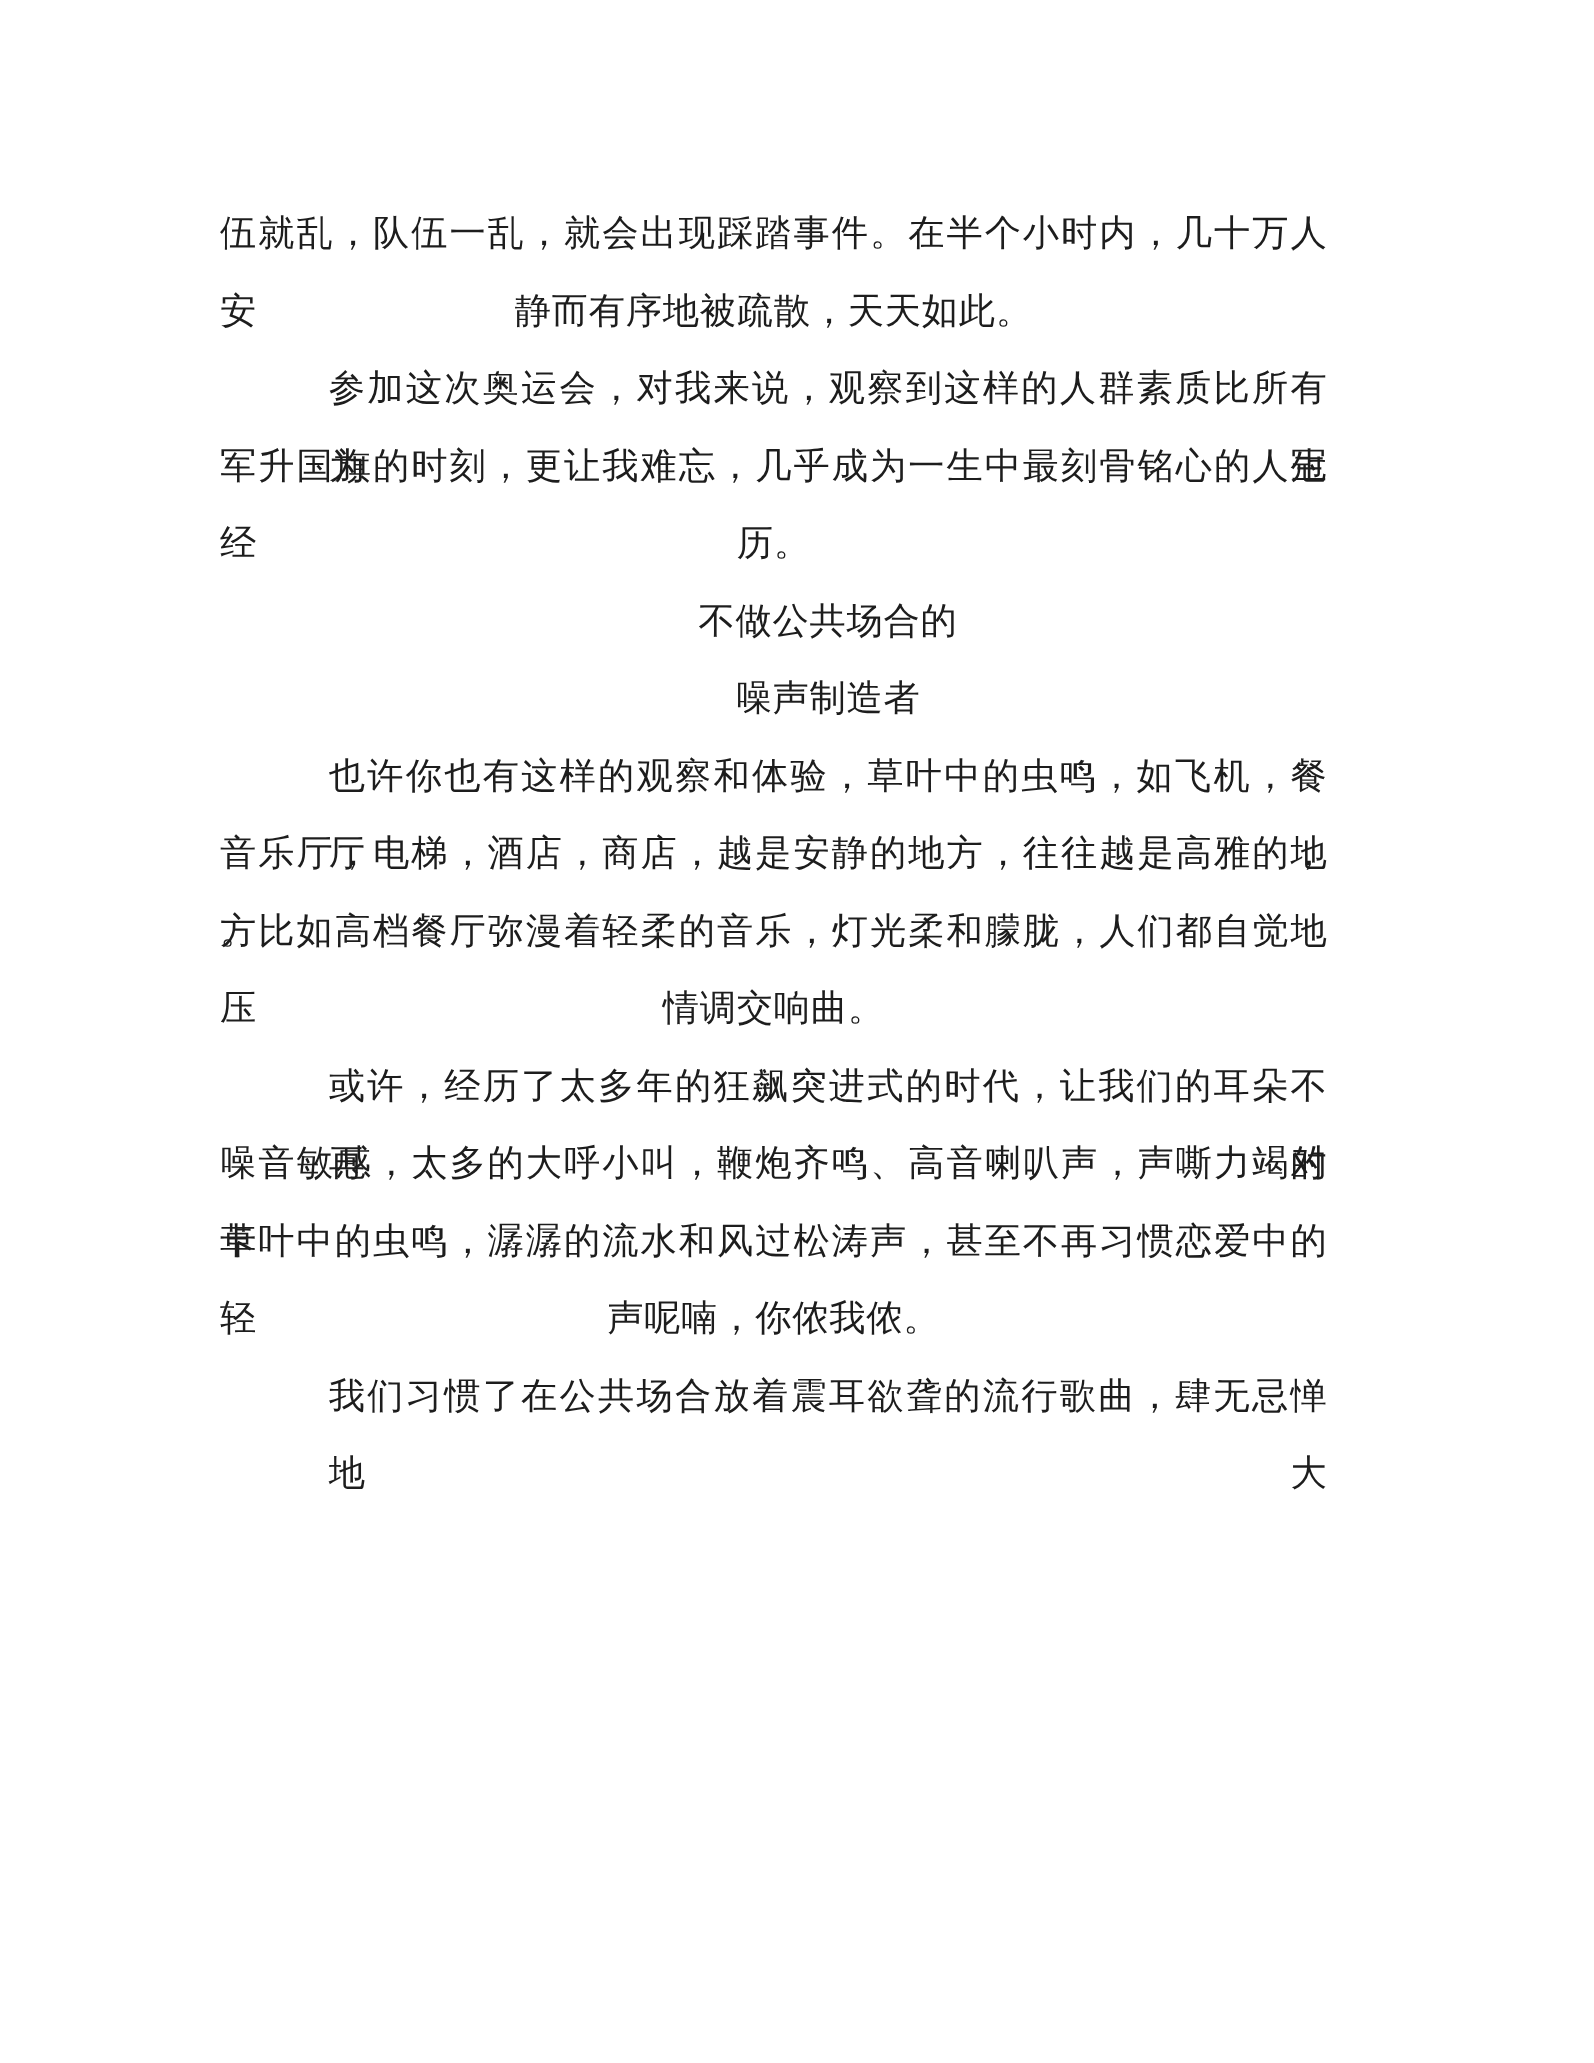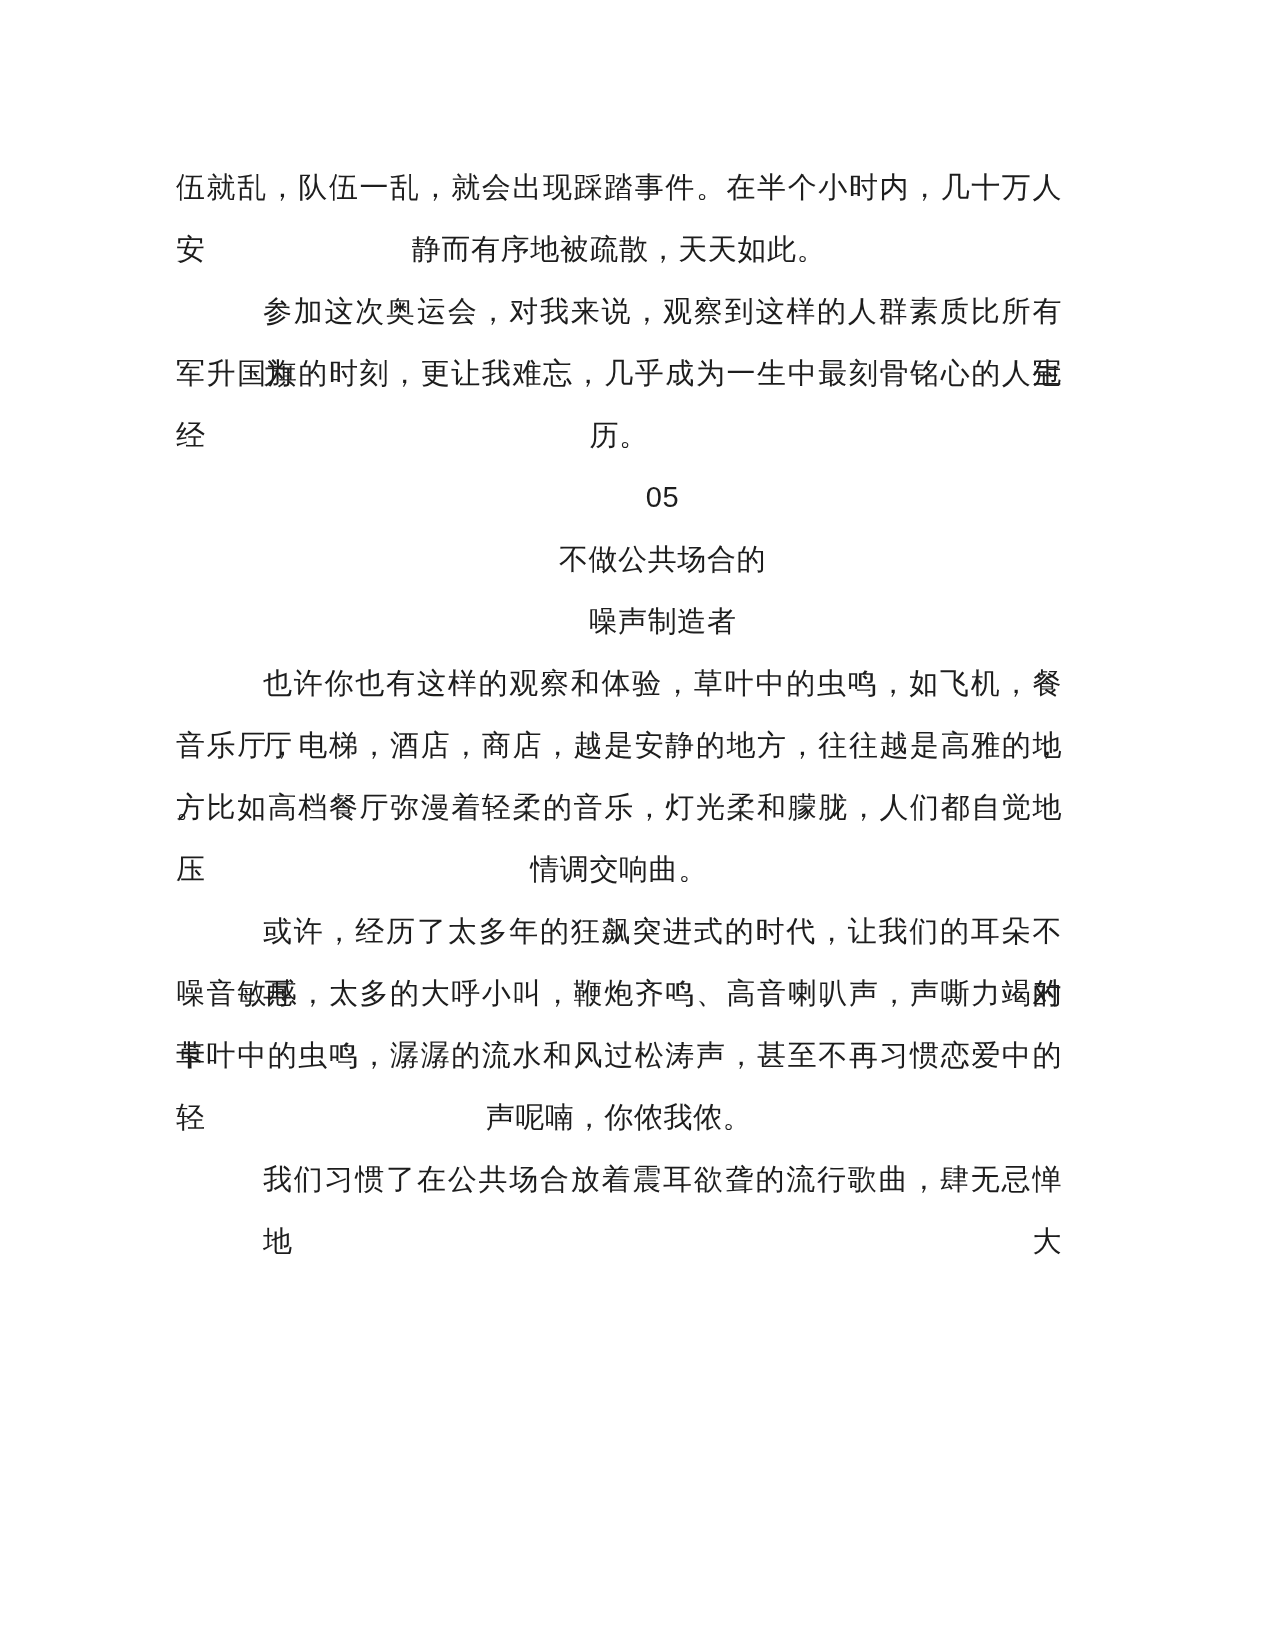--- a/index.html
+++ b/index.html
@@ -43,21 +43,20 @@
 </head>
 <body>
 
 <div class="page" style="background: rgb(255, 255, 255); color: rgb(29, 29, 29);">
   <div class="text-block" id="text-block">
       <div class="line fill">伍就乱，队伍一乱，就会出现踩踏事件。在半个小时内，几十万人安</div>
       <div class="line">静而有序地被疏散，天天如此。</div>
       <div class="line indent fill">参加这次奥运会，对我来说，观察到这样的人群素质比所有为冠</div>
       <div class="line fill">军升国旗的时刻，更让我难忘，几乎成为一生中最刻骨铭心的人生经</div>
       <div class="line">历。</div>
-      <div class="line indent">05</div>
       <div class="line indent">不做公共场合的</div>
       <div class="line indent">噪声制造者</div>
       <div class="line indent fill">也许你也有这样的观察和体验，草叶中的虫鸣，如飞机，餐厅，</div>
       <div class="line fill">音乐厅，电梯，酒店，商店，越是安静的地方，往往越是高雅的地方</div>
       <div class="line fill">。比如高档餐厅弥漫着轻柔的音乐，灯光柔和朦胧，人们都自觉地压</div>
       <div class="line">情调交响曲。</div>
       <div class="line indent fill">或许，经历了太多年的狂飙突进式的时代，让我们的耳朵不再对</div>
       <div class="line fill">噪音敏感，太多的大呼小叫，鞭炮齐鸣、高音喇叭声，声嘶力竭的卡</div>
       <div class="line fill">草叶中的虫鸣，潺潺的流水和风过松涛声，甚至不再习惯恋爱中的轻</div>
       <div class="line">声呢喃，你侬我侬。</div>

